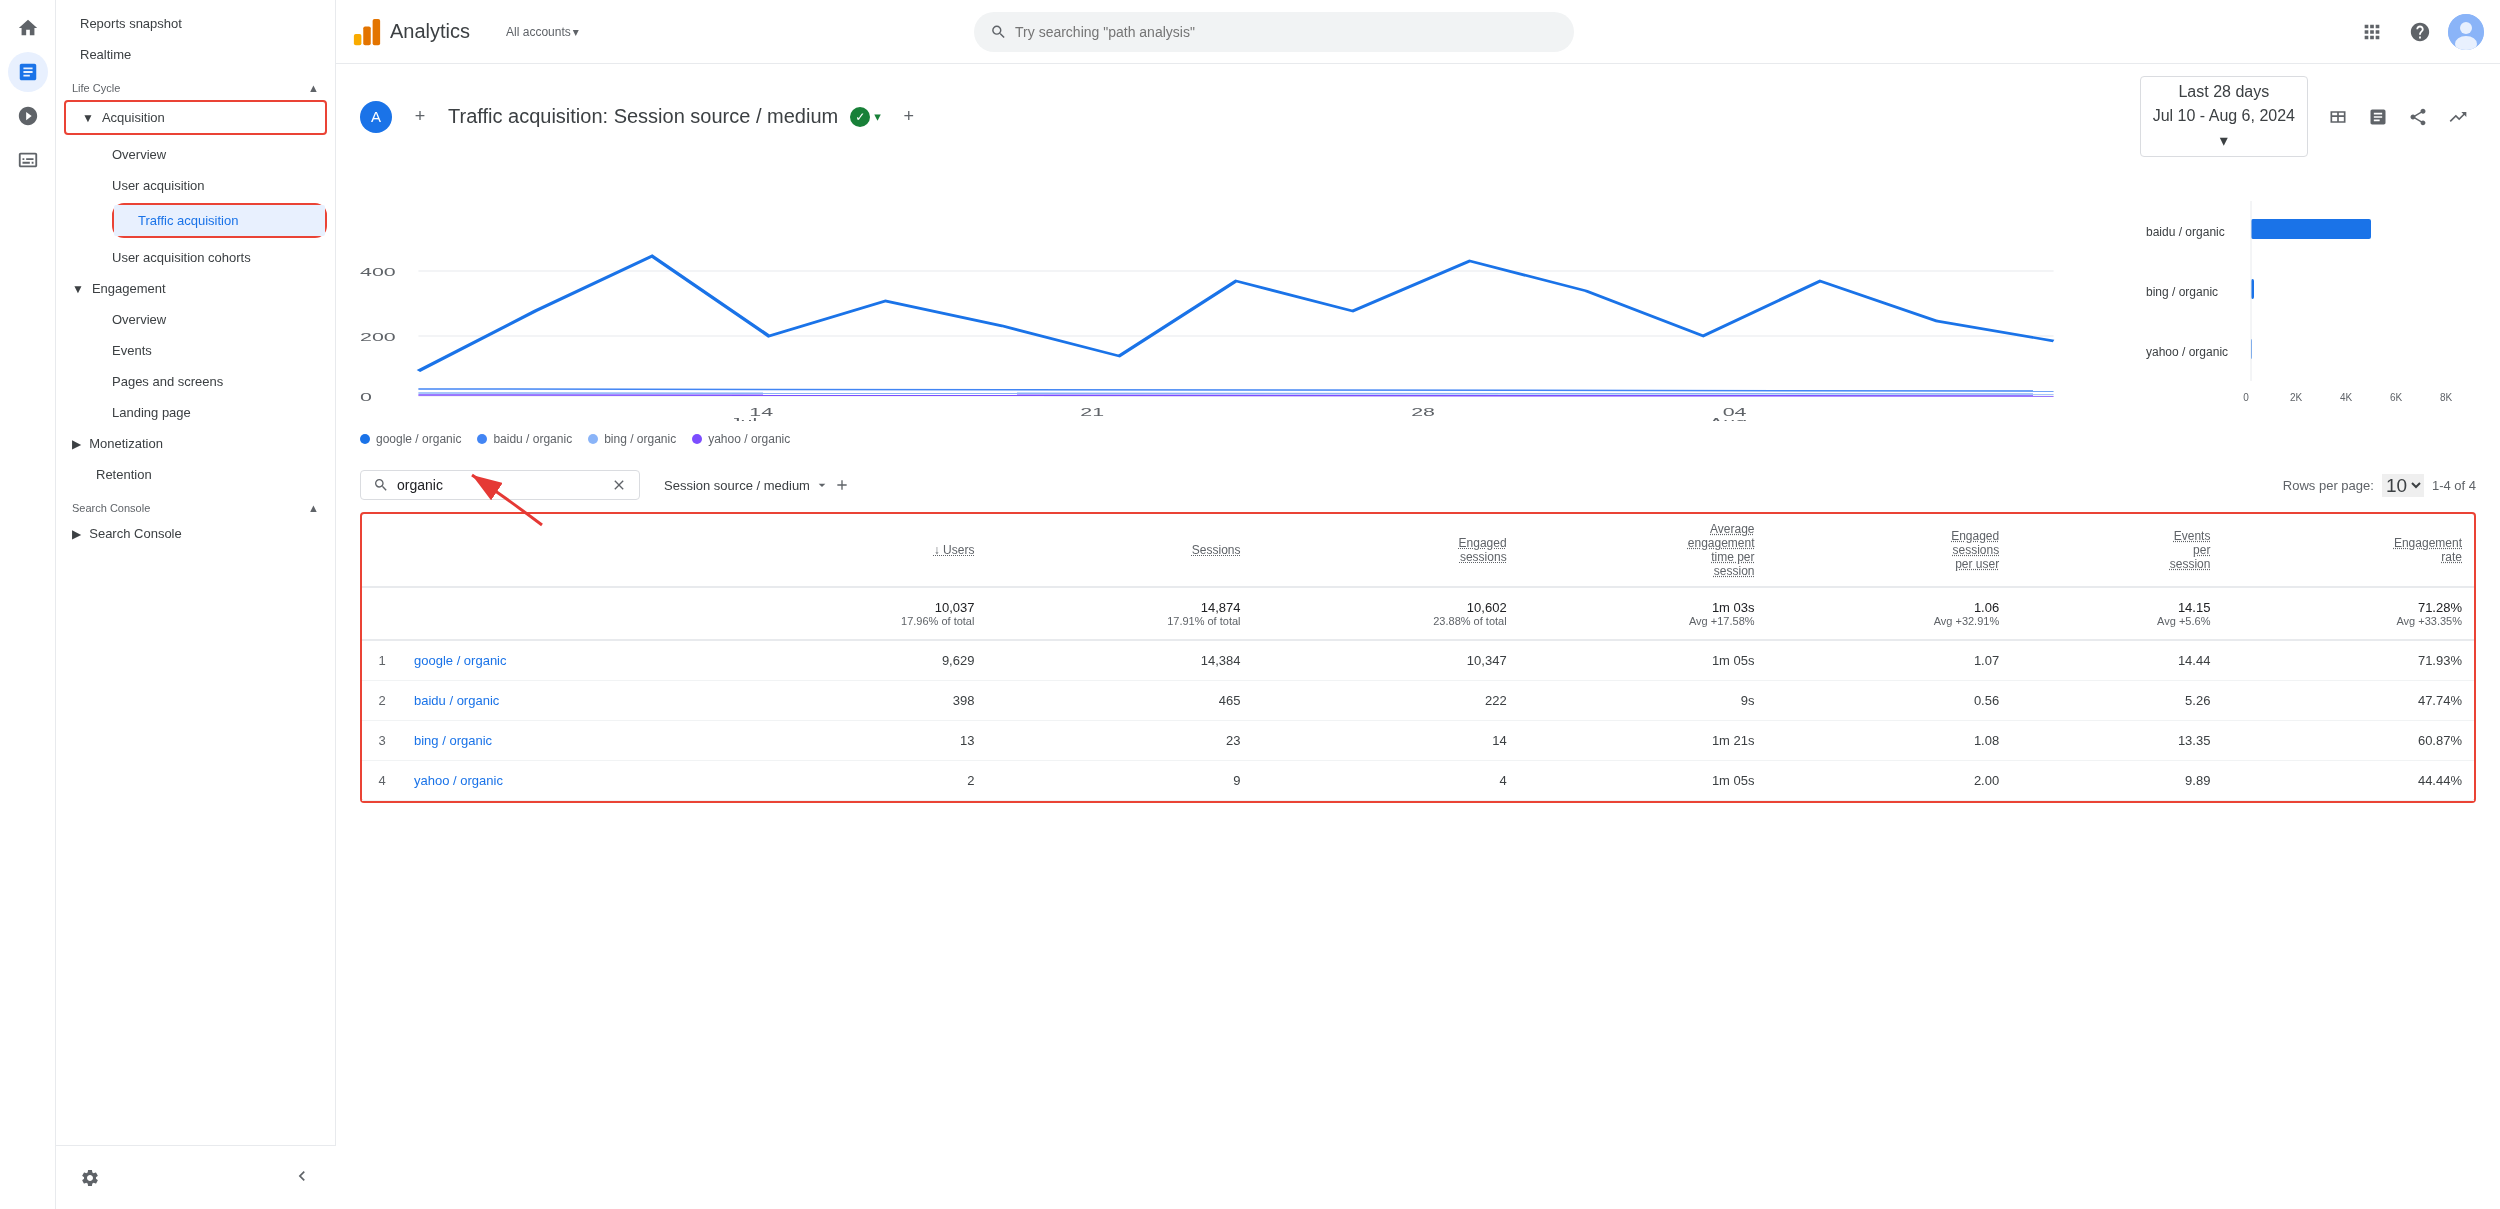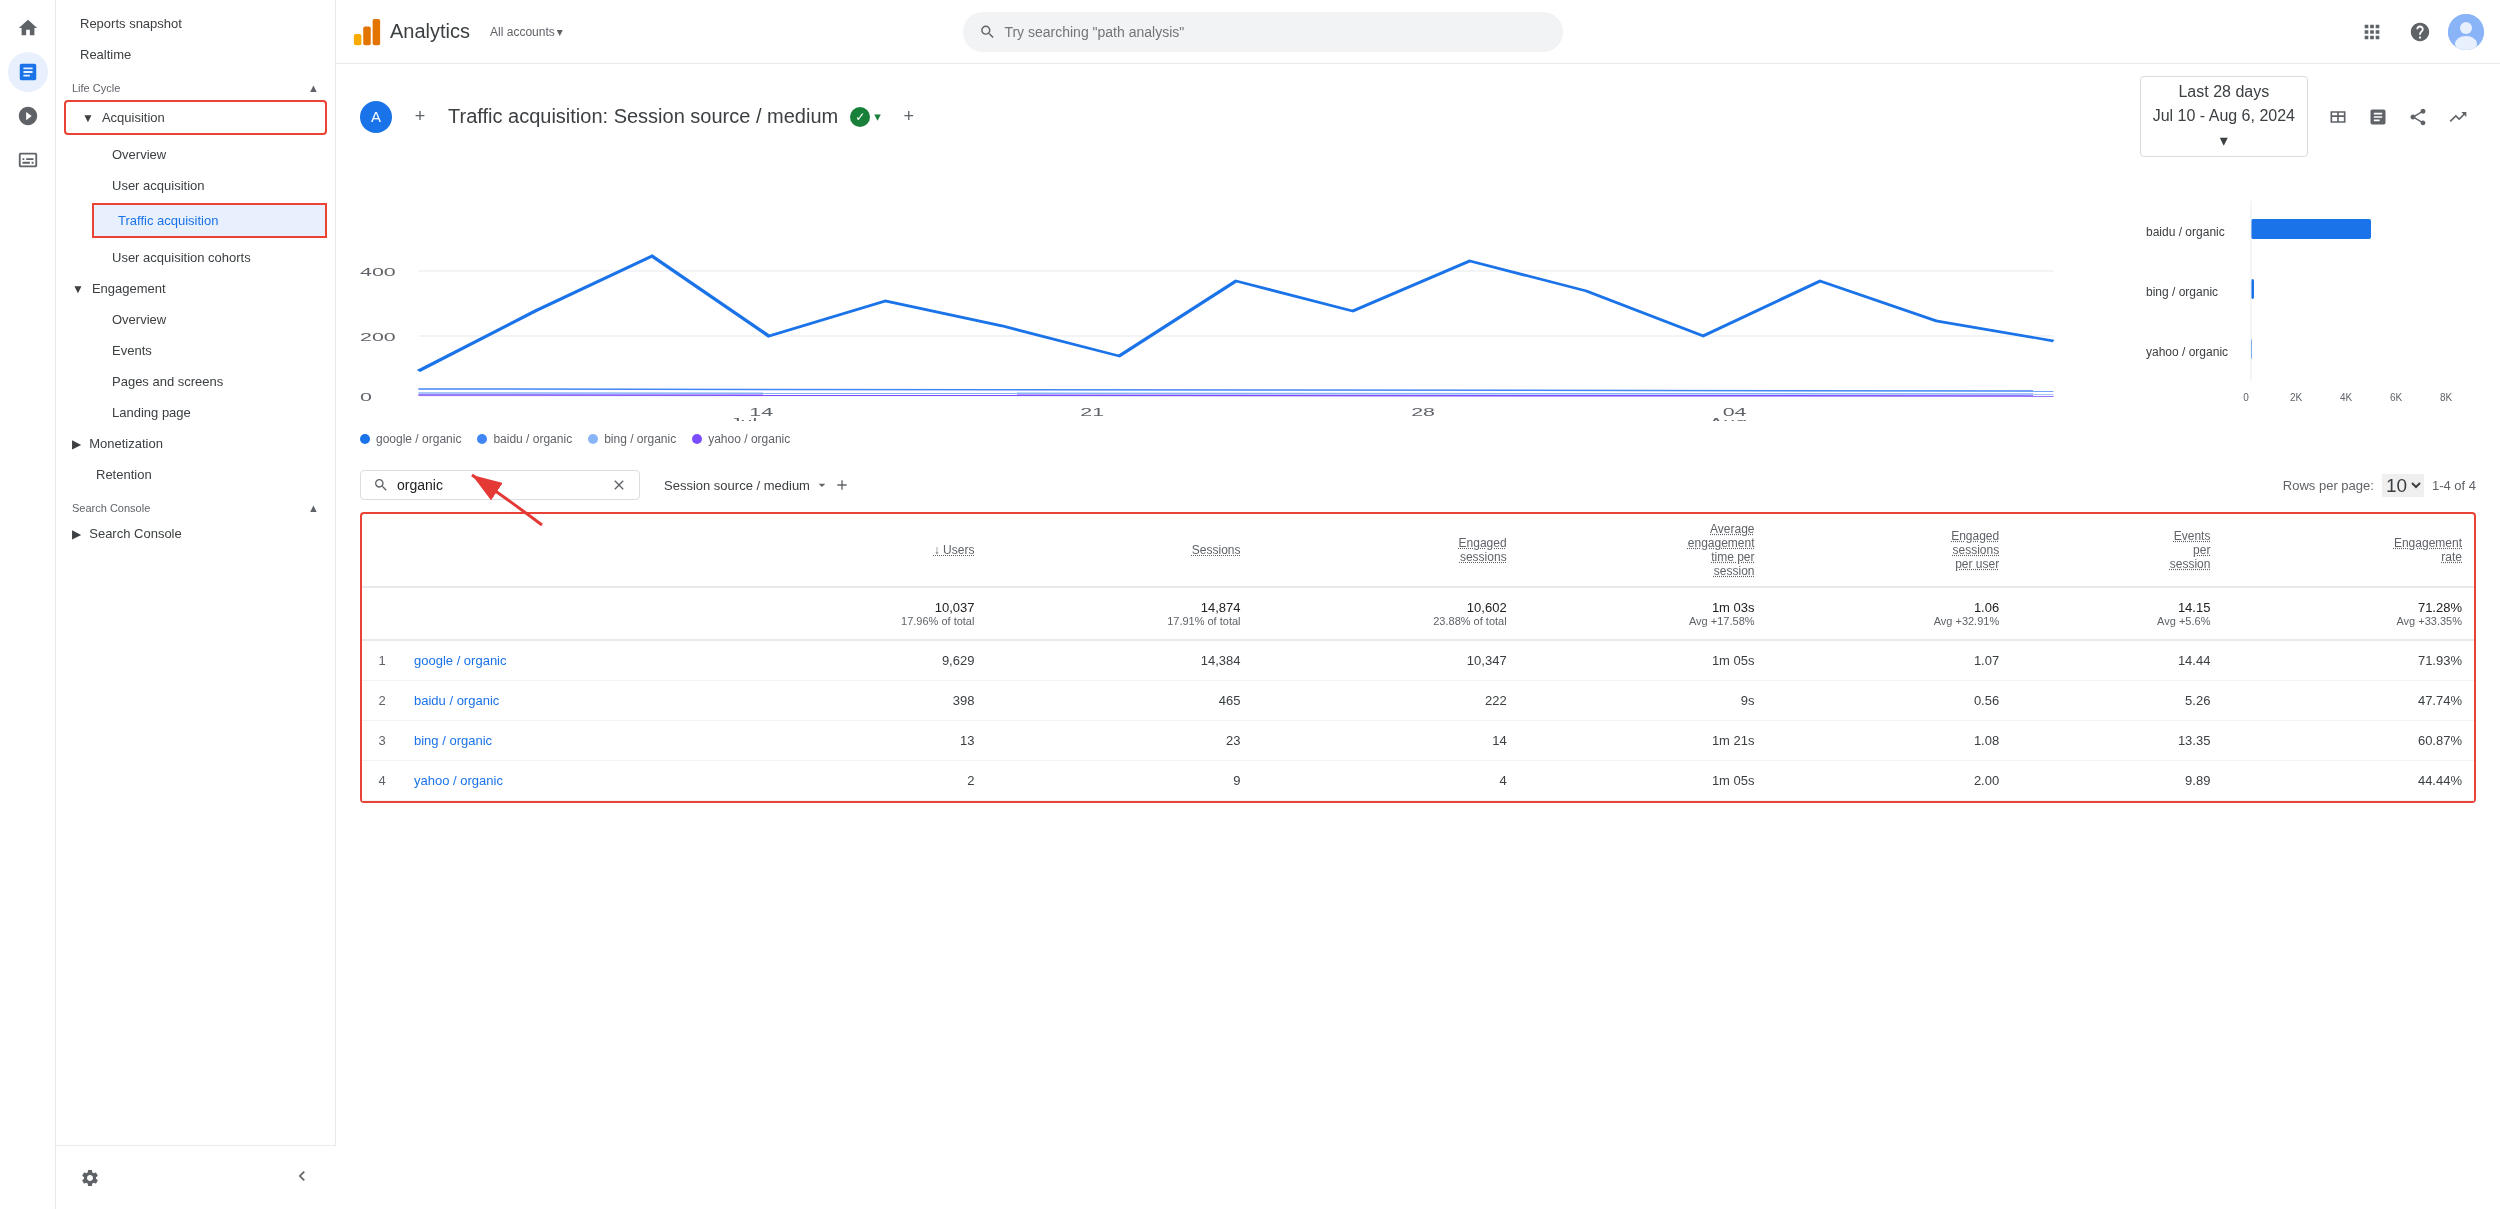--- a/index.html
+++ b/index.html
@@ -97,21 +97,21 @@
       gap: 12px;
       flex-shrink: 0;
     }
     .analytics-logo {
       display: flex;
       align-items: center;
       gap: 8px;
       font-size: 20px;
       font-weight: 400;
       color: #3c4043;
-      margin-right: 8px;
+      margin-right: 24px;
     }
     .all-accounts {
       font-size: 12px;
       color: #5f6368;
       display: flex;
       align-items: center;
       gap: 2px;
       cursor: pointer;
     }
     .search-bar {
@@ -418,21 +418,21 @@
     </div>
   </div>
 
   <div class="sidebar-item level3">
     <span>Overview</span>
   </div>
   <div class="sidebar-item level3">
     <span>User acquisition</span>
   </div>
 
-  <div style="border: 2px solid #ea4335; border-radius: 0; margin: 2px 8px 4px 36px;">
+  <div style="border: 2px solid #ea4335; border-radius: 12px; margin: 2px 8px 4px 56px;">
     <div class="sidebar-item active" style="margin: 0; border-radius: 2px;">
       <span>Traffic acquisition</span>
     </div>
   </div>
 
   <div class="sidebar-item level3">
     <span>User acquisition cohorts</span>
   </div>
 
   <div class="sidebar-parent">

